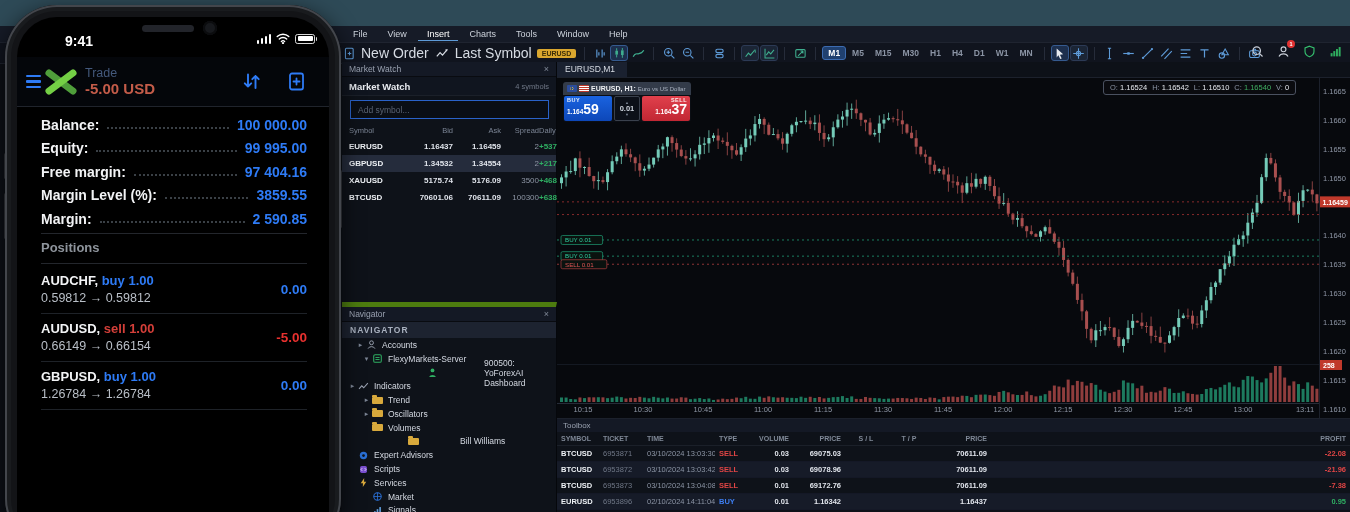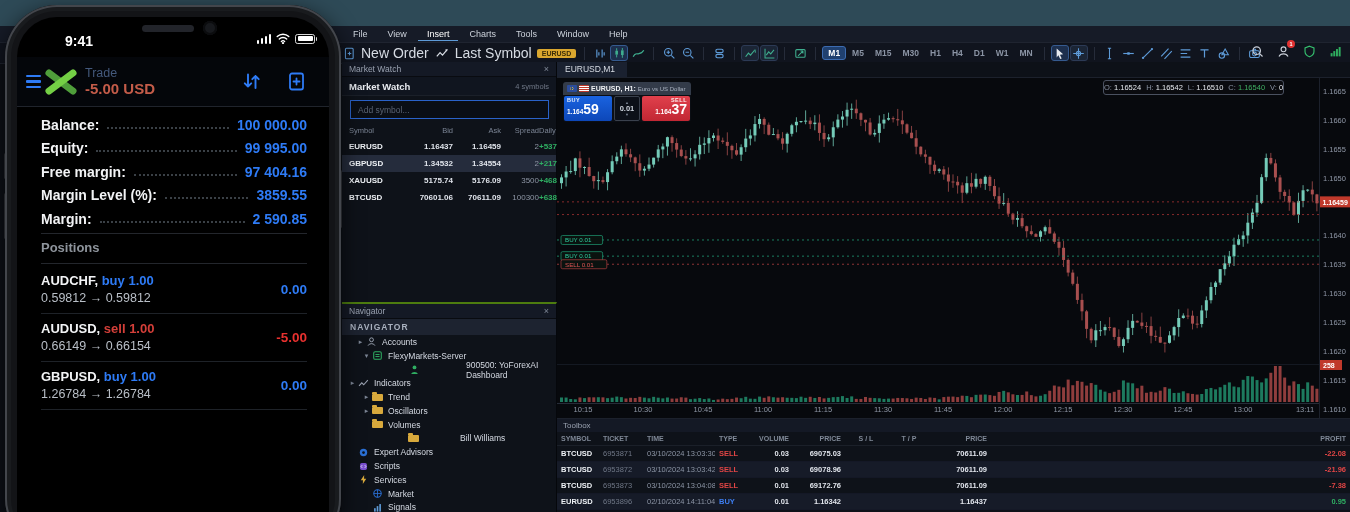--- a/index.html
+++ b/index.html
@@ -49,21 +49,21 @@
     padding:0 8px 0 7px; align-items:center; }
   .mw-cols { height:15px; font-size:7.5px; color:#7b8494; }
   .mw-cols span, .mw-row span { text-align:right; }
   .mw-cols span:first-child, .mw-row span:first-child { text-align:left; }
   .mw-row { height:17px; font-size:8px; font-weight:bold; color:#dfe3ea; }
   .mw-row.sel { background:#252c3c; }
   .mw-sym { color:#eef1f5; }
   .mw-spread { color:#8d95a4; font-weight:normal; }
   .mw-daily { color:#2fae62; }
   #nav-panel { left:342px; top:276px; width:215px; height:210px; background:#0e1219;
-    border-right:1px solid #05070b; border-top:2px solid #4d7c0f; }
+    border-right:1px solid #05070b; border-top:5px solid #4d7c0f; }
   #nav-head { height:16px; background:#1d2330; font-size:8.5px; font-weight:bold; color:#a9b1bf;
     letter-spacing:1px; display:flex; align-items:center; padding:0 8px; }
   .nav-item { height:13.8px; display:flex; align-items:center; font-size:8.5px; color:#d4d9e2; }
   .nav-arrow { width:9px; font-size:7px; color:#7b8494; text-align:center; flex:0 0 auto; }
   .nav-ico { width:13px; height:11px; margin-right:4px; flex:0 0 auto; display:flex;
     align-items:center; justify-content:center; }
   .nav-ico svg { width:11px; height:11px; display:block; }
   .folder { width:11px; height:7px; background:#d8a93c; border-radius:1px; position:relative; }
   .folder::before { content:""; position:absolute; top:-2px; left:0; width:5px; height:2px;
     background:#d8a93c; border-radius:1px 1px 0 0; }
@@ -88,21 +88,21 @@
   .q-price { display:flex; align-items:baseline; }
   .q-small { font-size:6.5px; font-weight:bold; }
   .q-big { font-size:14px; font-weight:bold; line-height:13px; }
   .q-sell .q-price { justify-content:flex-end; }
   .q-buy .q-lbl { text-align:left; } .q-sell .q-lbl { text-align:right; }
   .q-mid { width:26px; background:#0c1018; border:1px solid #3a414d; border-radius:2px;
     display:flex; flex-direction:column; align-items:center; justify-content:center; color:#cfd5de; }
   .q-mid .ar { font-size:4px; color:#7b8494; line-height:4px; }
   .q-mid .lot { font-size:7.5px; font-weight:bold; line-height:8px; }
   #ohlc { left:546px; top:18px; height:15px; border:1px solid #4a5160; border-radius:3px;
-    background:rgba(10,12,16,.85); display:flex; align-items:center; padding:0 0; gap:5px;
+    background:rgba(10,12,16,.85); display:flex; align-items:center; padding:0 6px; gap:5px;
     font-size:7.5px; white-space:nowrap; z-index:5; }
   #ohlc .k { color:#8b94a4; } #ohlc .v { color:#e6e9ee; } #ohlc .vc { color:#3fae62; }
   
   #toolbox { left:0; top:356px; width:793px; height:94px; background:#0e1219; border-top:1px solid #1c212c; }
   #tbx-title { height:13px; background:#141925; font-size:8px; color:#9aa2b1;
     display:flex; align-items:center; padding:0 6px; }
   .tbx-cols, .tbx-row { display:grid;
     grid-template-columns:42px 44px 72px 34px 44px 52px 42px 44px 60px 1fr; align-items:center; }
   .tbx-cols { height:14px; font-size:7px; color:#7f8896; font-weight:bold; border-bottom:1px solid #1b2029; }
   .tbx-cols span, .tbx-row span { padding:0 4px; white-space:nowrap; overflow:hidden; }
@@ -417,21 +417,21 @@
         <div class="nav-item" style="padding-left: 20px;">
           <span class="nav-arrow">▾</span>
           <span class="nav-ico">
             <svg viewBox="0 0 16 16" xmlns="http://www.w3.org/2000/svg">
               <rect x="2.5" y="2.5" width="11" height="11" rx="2" fill="none" stroke="#2fae62" stroke-width="1.5"></rect>
               <path d="M5 6.5h6M5 9.5h6" stroke="#2fae62" stroke-width="1.4"></path>
             </svg>
           </span>
           <span>FlexyMarkets-Server</span>
         </div>
-        <div class="nav-item" style="padding-left: 16px; gap: 41px;">
+        <div class="nav-item" style="padding-left: 34px; gap: 41px;">
           <span class="nav-arrow"></span>
           <span class="nav-ico">
             <svg viewBox="0 0 16 16" xmlns="http://www.w3.org/2000/svg">
               <circle cx="8" cy="5" r="2.8" fill="#2fae62"></circle>
               <path d="M3 14.5a5.3 4.5 0 0 1 10 0z" fill="#2fae62"></path>
             </svg>
           </span>
           <span>900500: YoForexAI Dashboard</span>
         </div>
         <div class="nav-item" style="padding-left: 6px;">

